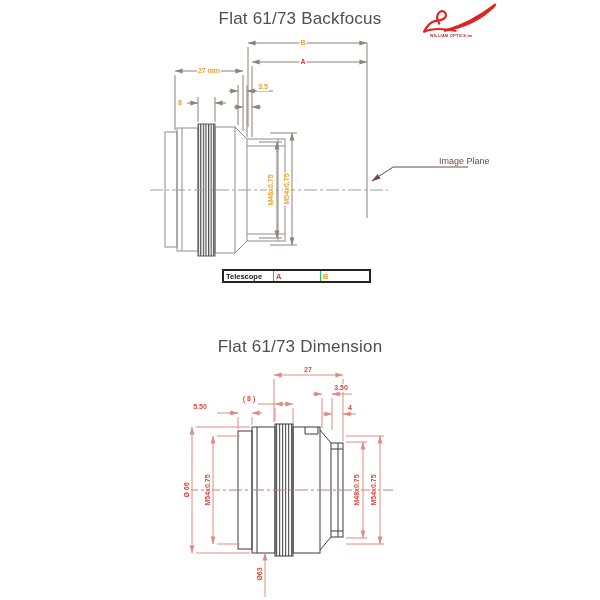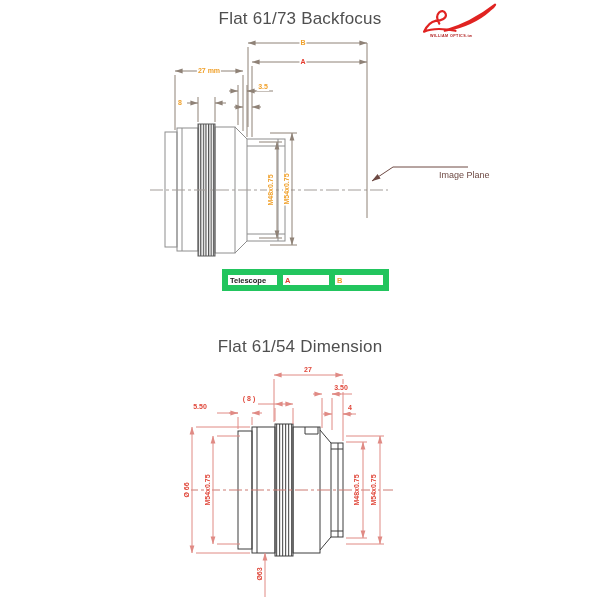--- a/index.html
+++ b/index.html
@@ -11,34 +11,34 @@
   .dim{position:absolute;transform:translate(-50%,-50%);font-size:7px;font-weight:bold;
        background:#fff;padding:0 1px;white-space:nowrap;line-height:8px;}
   .rot{transform:translate(-50%,-50%) rotate(-90deg);}
   .orange{color:#f0a12c;}
   .red{color:#e5392b;}
   .red2{color:#e0473a;}
   .iplabel{position:absolute;transform:translate(0,-100%);font-size:9px;color:#6e4a44;
            white-space:nowrap;}
   .bftable{position:absolute;left:222px;top:269px;border-collapse:collapse;
            font-size:7.5px;font-weight:bold;color:#1a1a1a;background:#fff;}
-  .bftable td{border:6px solid #22c55e;padding:0 2px;height:10px;vertical-align:middle;}
+  .bftable td{border:1px solid #22c55e;padding:0 2px;height:10px;vertical-align:middle;}
   .bftable{border:2px solid #222;}
   .colT{width:45px;} .colA{width:42px;} .colB{width:44px;}
   .brand{position:absolute;left:430px;top:34px;font-size:6px;color:#b02020;
          transform:scale(0.62);transform-origin:left top;letter-spacing:0.6px;
          font-weight:bold;white-space:nowrap;}
 </style>
 </head>
 <body>
 
 <div class="page">
 
   <div class="title" style="top:9px;">Flat 61/73 Backfocus</div>
-  <div class="title" style="top:337px;">Flat 61/54 Dimension</div>
+  <div class="title" style="top:337px;">Flat 61/73 Dimension</div>
 
   <svg width="84" height="36" viewBox="0 0 90 40" style="position:absolute;left:418px;top:2px;">
     <g stroke="#e02321" fill="none" stroke-width="2.4" stroke-linecap="round" stroke-linejoin="round">
       <path d="M 84,3 C 66,17 46,27 28,32 C 48,28 66,20 78,9 C 81,7 83,5 84,3 Z"></path>
       <path d="M 22,24 C 15,13 26,6 29,13 C 31,18 24,21 18,21"></path>
       <path d="M 18,21 C 12,22 8,27 5,33 C 16,28 30,30 40,32"></path>
     </g>
   </svg>
   <div class="brand">WILLIAM OPTICS.tw</div>
 
@@ -162,21 +162,21 @@
     </g>
   </svg>
 
   <span class="dim orange" style="left:303px;top:43px;">B</span>
   <span class="dim red" style="left:303px;top:62px;">A</span>
   <span class="dim orange" style="left:209px;top:71px;">27 mm</span>
   <span class="dim orange" style="left:180px;top:103px;">8</span>
   <span class="dim orange" style="left:263px;top:87px;">3.5</span>
   <span class="dim rot orange" style="left:271px;top:190px;">M48x0.75</span>
   <span class="dim rot orange" style="left:287px;top:189px;">M54x0.75</span>
-  <span class="iplabel" style="left:396px;top:180px;padding-left:43px;">Image Plane</span>
+  <span class="iplabel" style="left:396px;top:166px;padding-left:43px;">Image Plane</span>
 
   <table class="bftable">
     <tbody>
         <tr>
       <td class="colT">Telescope</td>
       <td class="colA red">A</td>
       <td class="colB orange">B</td>
     </tr>
   </tbody>
     </table>

